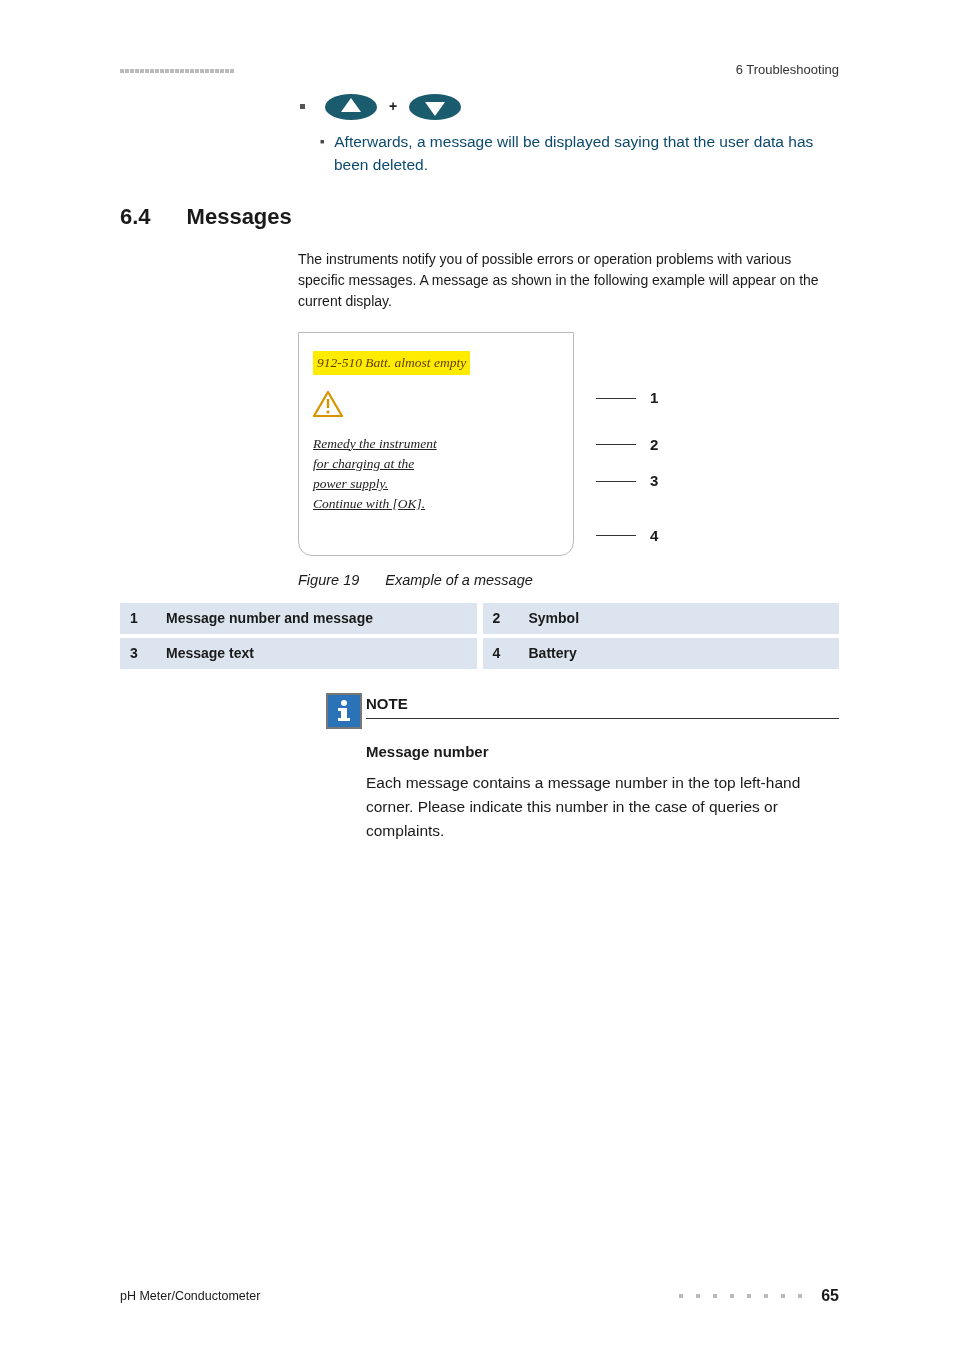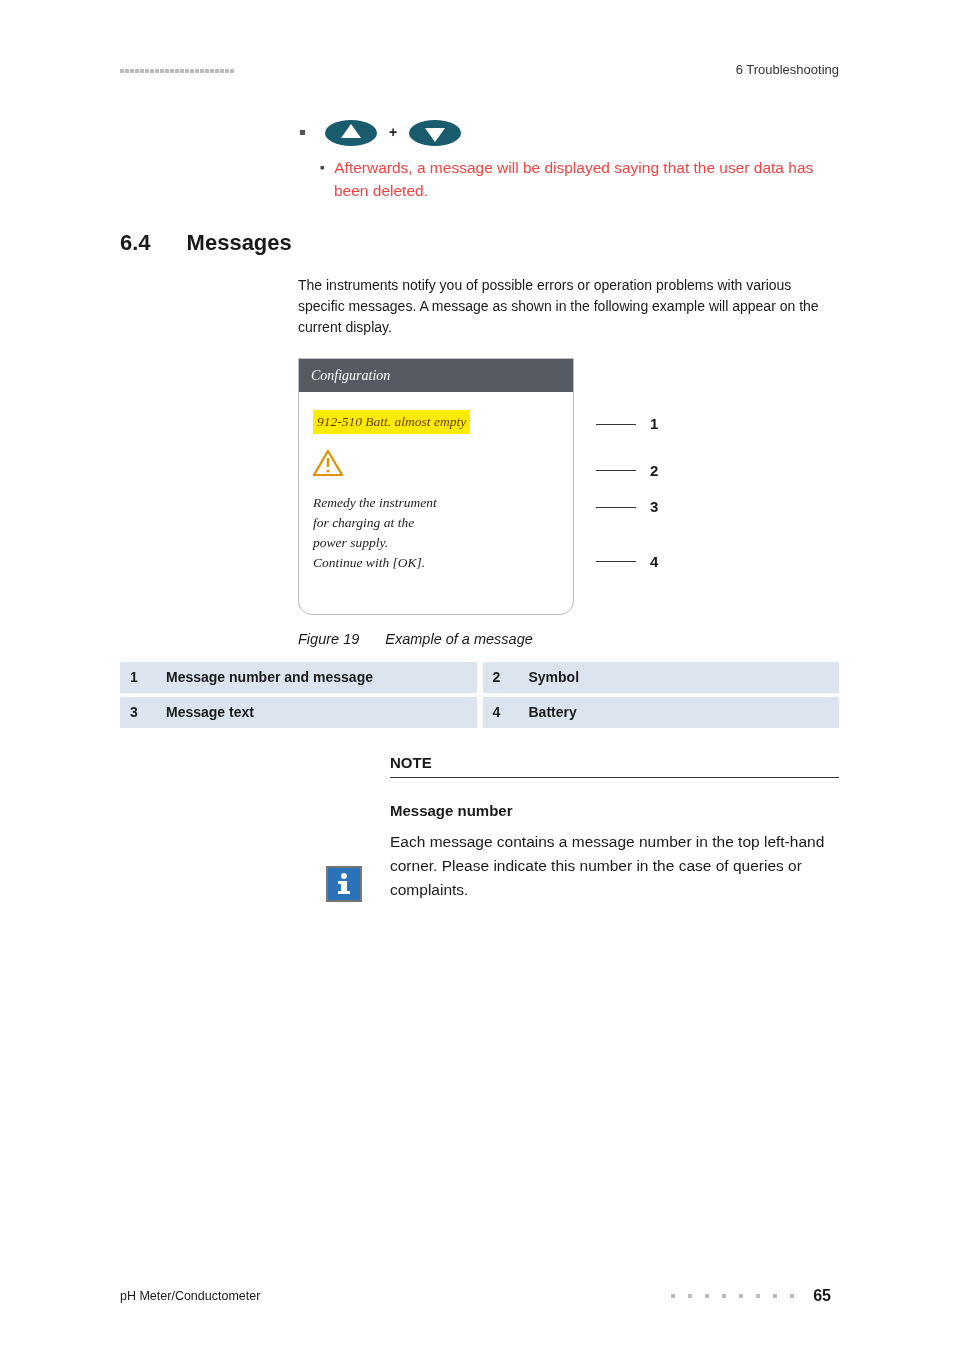--- a/index.html
+++ b/index.html
@@ -7,58 +7,58 @@
     width: 954px;
     height: 1350px;
     background: #fff;
     font-family: "Segoe UI", "Helvetica Neue", Arial, sans-serif;
     color: #1a1a1a;
     position: relative;
     padding: 60px 115px 40px 120px;
     font-size: 15px;
     line-height: 1.5;
   }
-  .header { display: flex; justify-content: space-between; align-items: center; margin-bottom: 38px; font-size: 13px; }
+  .header { display: flex; justify-content: space-between; align-items: center; margin-bottom: 12px; font-size: 13px; }
   .header-left { color: #888; letter-spacing: 0; }
   .header-left .sq { display:inline-block; width:4px; height:4px; background:#bbb; margin-right:1px; vertical-align: middle;}
   .header-right { color: #333; font-size: 13px; }
   .key-combo { display:flex; align-items:center; gap:6px; margin-left:180px; margin-bottom:8px;}
   .key-combo .bullet { width:5px; height:5px; background:#555; margin-right:12px;}
   .key-btn { display:inline-block; position:relative; }
   .key-btn svg { display:block; }
   .plus { font-size:14px; font-weight:600; color:#222; margin:0 4px;}
-  .step-text { margin-left:200px; text-indent:-14px; padding-left:14px; margin-bottom:22px; font-size:15.5px; color:#ef4444;}
+  .step-text { margin-left:200px; text-indent:-14px; padding-left:14px; margin-bottom:22px; font-size:15.5px; color:#0c4a6e;}
   .step-text::before { content:"■"; font-size:7px; color:#444; margin-right:10px; vertical-align:3px;}
   .section-heading { display:flex; gap:36px; font-weight:800; font-size:22px; margin-top:24px; margin-bottom:16px;}
   .intro { margin-left:178px; font-size:14px; margin-bottom:20px;}
   .device-wrap { margin-left:178px; display:flex; align-items:flex-start; gap:22px;}
   .device { width:276px; background:#fff; border:1px solid #bbb; border-radius:0 0 14px 14px; overflow:hidden; }
   .device-header { background:#555a63; color:#fff; padding:6px 12px; font-size:14px; font-family: Georgia, 'Times New Roman', serif; font-style: italic;}
-  .device-body { padding:12px 14px 40px 14px; font-size:13.5px; color:#222; font-family: Georgia, 'Times New Roman', serif; font-style: italic;}
+  .device-body { padding:12px 14px 40px 14px; font-size:13.5px; color:#222; font-family: Georgia, 'Times New Roman', serif; font-style: italic; text-decoration: underline;}
   .msg-highlight { background:#ffeb00; padding:2px 4px; display:inline-block; font-style: italic; color:#604000; margin:6px 0 12px 0;}
   .warn-icon { margin:4px 0 10px 0;}
   .msg-text { margin-bottom:16px; line-height:1.45;}
   .callouts { display:flex; flex-direction:column; gap:0; font-weight:800; font-size:15px; padding-top:35px;}
   .callouts .row { display:flex; align-items:center; }
   .callouts .line { border-top:1px solid #333; flex:0 0 auto;}
   .callouts .num { margin-left:14px; }
   .fig-caption { margin-left:178px; font-style:italic; font-size:14.5px; margin-top:14px; margin-bottom:12px; }
   .fig-caption .label { margin-right:22px;}
   .legend { display:flex; gap:6px;}
   .legend-col { flex:1; }
   .legend-row { background:#dce5ef; padding:5px 10px; display:flex; align-items:center; gap:20px; margin-bottom:4px;}
   .legend-row .n { font-weight:800; font-size:14px; width:16px;}
   .legend-row .t { font-weight:700; font-size:14px;}
-  .note-block { margin-left:206px; margin-top:20px; display:flex; gap:28px; align-items:flex-end;}
+  .note-block { margin-left:206px; margin-top:20px; display:flex; gap:4px; align-items:flex-start;}
   .note-icon { width:36px; height:36px; background:#2a73b8; border:2px solid #777; display:flex; align-items:center; justify-content:center; flex:0 0 36px; }
   .note-content { flex:1;}
   .note-title { font-weight:800; font-size:15px; border-bottom:1px solid #333; padding-bottom:2px; margin-bottom:22px;}
   .note-sub { font-weight:700; margin-bottom:8px; font-size:15px;}
   .note-body { font-size:15.5px; line-height:1.55;}
-  .footer { position:absolute; bottom:42px; left:120px; right:123px; display:flex; justify-content:space-between; align-items:center; font-size:12.5px;margin-top:32px;}
+  .footer { position:absolute; bottom:42px; left:120px; right:115px; display:flex; justify-content:space-between; align-items:center; font-size:12.5px;margin-top:32px;}
   .footer-right { display:flex; align-items:center; gap:12px;}
   .footer-right .sq { display:inline-block; width:4px;height:4px;background:#bbb;margin-right:1px;}
   .pgnum { font-weight:800; font-size:16px; margin-left:6px;}
 </style>
 </head>
 <body>
 
 <div class="header">
   <div class="header-left">
     <span class="sq"></span><span class="sq"></span><span class="sq"></span><span class="sq"></span><span class="sq"></span><span class="sq"></span><span class="sq"></span><span class="sq"></span><span class="sq"></span><span class="sq"></span><span class="sq"></span><span class="sq"></span><span class="sq"></span><span class="sq"></span><span class="sq"></span><span class="sq"></span><span class="sq"></span><span class="sq"></span><span class="sq"></span><span class="sq"></span><span class="sq"></span><span class="sq"></span><span class="sq"></span>
@@ -86,21 +86,20 @@
 
 <div class="section-heading">
   <span>6.4</span>
   <span>Messages</span>
 </div>
 
 <p class="intro">The instruments notify you of possible errors or operation problems with various specific messages. A message as shown in the following example will appear on the current display.</p>
 
 <div class="device-wrap">
   <div class="device">
-    <div class="device-header">Configuration</div>
     <div class="device-body">
       <span class="msg-highlight">912-510 Batt. almost empty</span>
       <div class="warn-icon">
         <svg width="30" height="26" viewBox="0 0 30 26">
           <polygon points="15,1 29,25 1,25" fill="none" stroke="#d99400" stroke-width="2.2"></polygon>
           <line x1="15" y1="8" x2="15" y2="17" stroke="#d99400" stroke-width="2.4"></line>
           <circle cx="15" cy="21" r="1.6" fill="#d99400"></circle>
         </svg>
       </div>
       <div>

